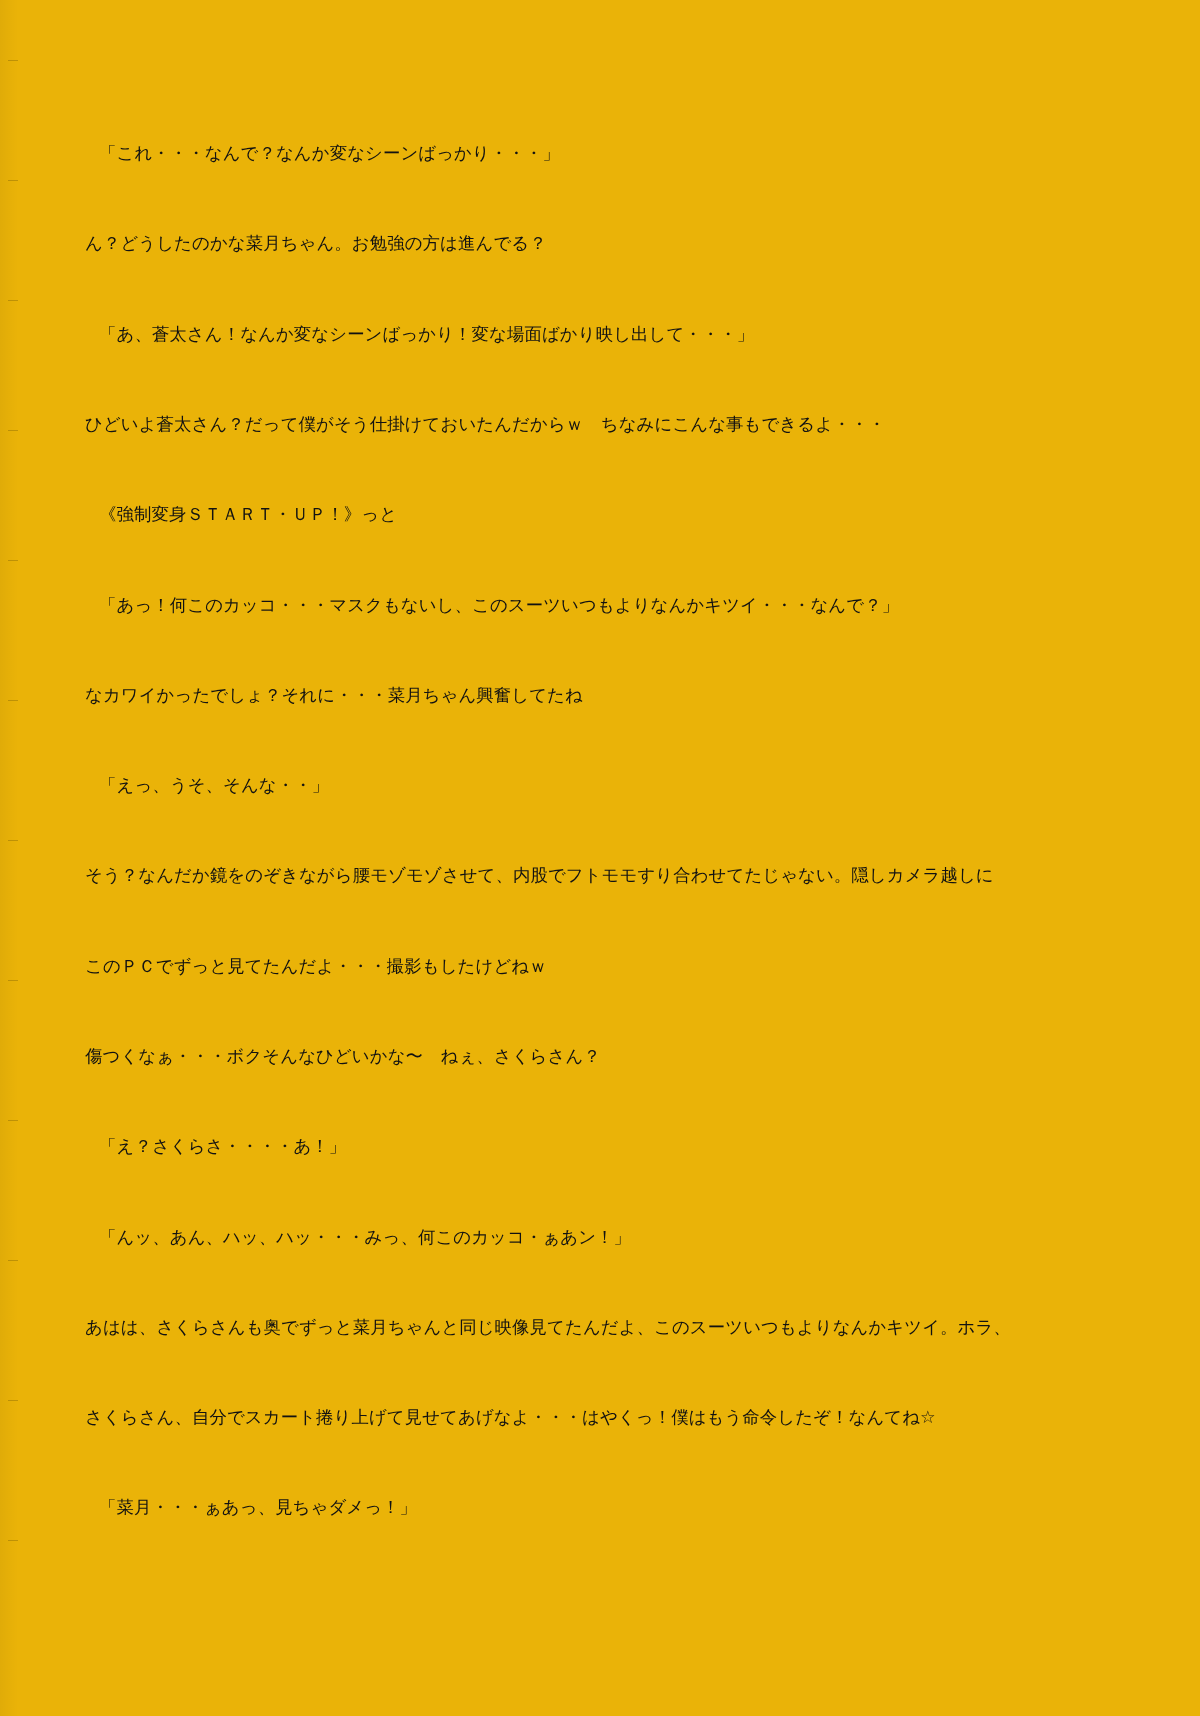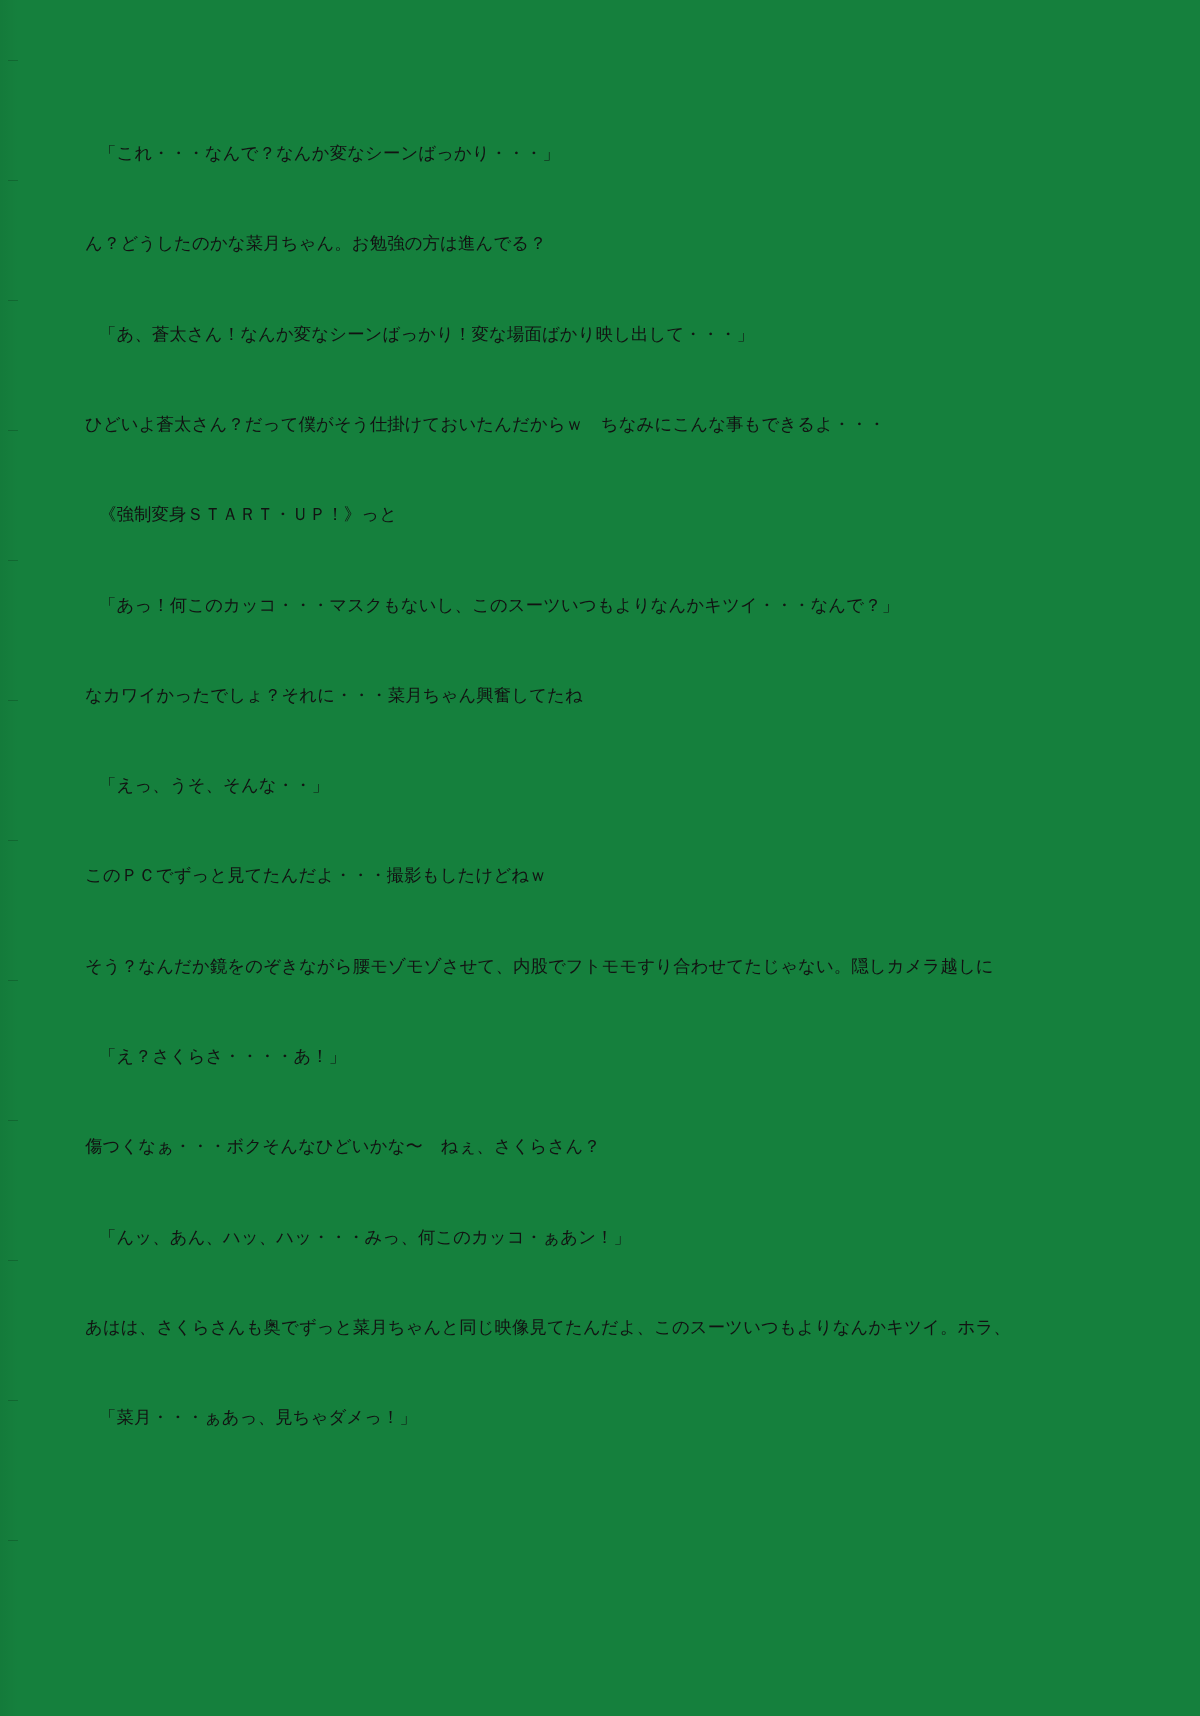--- a/index.html
+++ b/index.html
@@ -4,21 +4,21 @@
 <style>
   html, body {
     margin: 0;
     padding: 0;
     background: #ffffff;
   }
   .page {
     position: relative;
     width: 1200px;
     height: 1716px;
-    background: #15803d;
+    background: #eab308;
     overflow: hidden;
     font-family: "DejaVu Sans", "Liberation Sans", sans-serif;
   }
   
   .gutter {
     position: absolute;
     left: 0;
     top: 0;
     width: 26px;
     height: 100%;
@@ -76,26 +76,27 @@
 
   <div class="text-body">
     <span class="line indent">「これ・・・なんで？なんか変なシーンばっかり・・・」</span>
     <span class="line">ん？どうしたのかな菜月ちゃん。お勉強の方は進んでる？</span>
     <span class="line indent">「あ、蒼太さん！なんか変なシーンばっかり！変な場面ばかり映し出して・・・」</span>
     <span class="line">ひどいよ蒼太さん？だって僕がそう仕掛けておいたんだからｗ　ちなみにこんな事もできるよ・・・</span>
     <span class="line indent">《強制変身ＳＴＡＲＴ・ＵＰ！》っと</span>
     <span class="line indent">「あっ！何このカッコ・・・マスクもないし、このスーツいつもよりなんかキツイ・・・なんで？」</span>
     <span class="line">なカワイかったでしょ？それに・・・菜月ちゃん興奮してたね</span>
     <span class="line indent">「えっ、うそ、そんな・・」</span>
+    <span class="line">そう？なんだか鏡をのぞきながら腰モゾモゾさせて、内股でフトモモすり合わせてたじゃない。隠しカメラ越しに</span>
     <span class="line">このＰＣでずっと見てたんだよ・・・撮影もしたけどねｗ</span>
-    <span class="line">そう？なんだか鏡をのぞきながら腰モゾモゾさせて、内股でフトモモすり合わせてたじゃない。隠しカメラ越しに</span>
+    <span class="line">傷つくなぁ・・・ボクそんなひどいかな〜　ねぇ、さくらさん？</span>
     <span class="line indent">「え？さくらさ・・・・あ！」</span>
-    <span class="line">傷つくなぁ・・・ボクそんなひどいかな〜　ねぇ、さくらさん？</span>
     <span class="line indent">「んッ、あん、ハッ、ハッ・・・みっ、何このカッコ・ぁあン！」</span>
     <span class="line">あはは、さくらさんも奥でずっと菜月ちゃんと同じ映像見てたんだよ、このスーツいつもよりなんかキツイ。ホラ、</span>
+    <span class="line">さくらさん、自分でスカート捲り上げて見せてあげなよ・・・はやくっ！僕はもう命令したぞ！なんてね☆</span>
     <span class="line indent">「菜月・・・ぁあっ、見ちゃダメっ！」</span>
     
     
     
     
     
     
     
     
     

